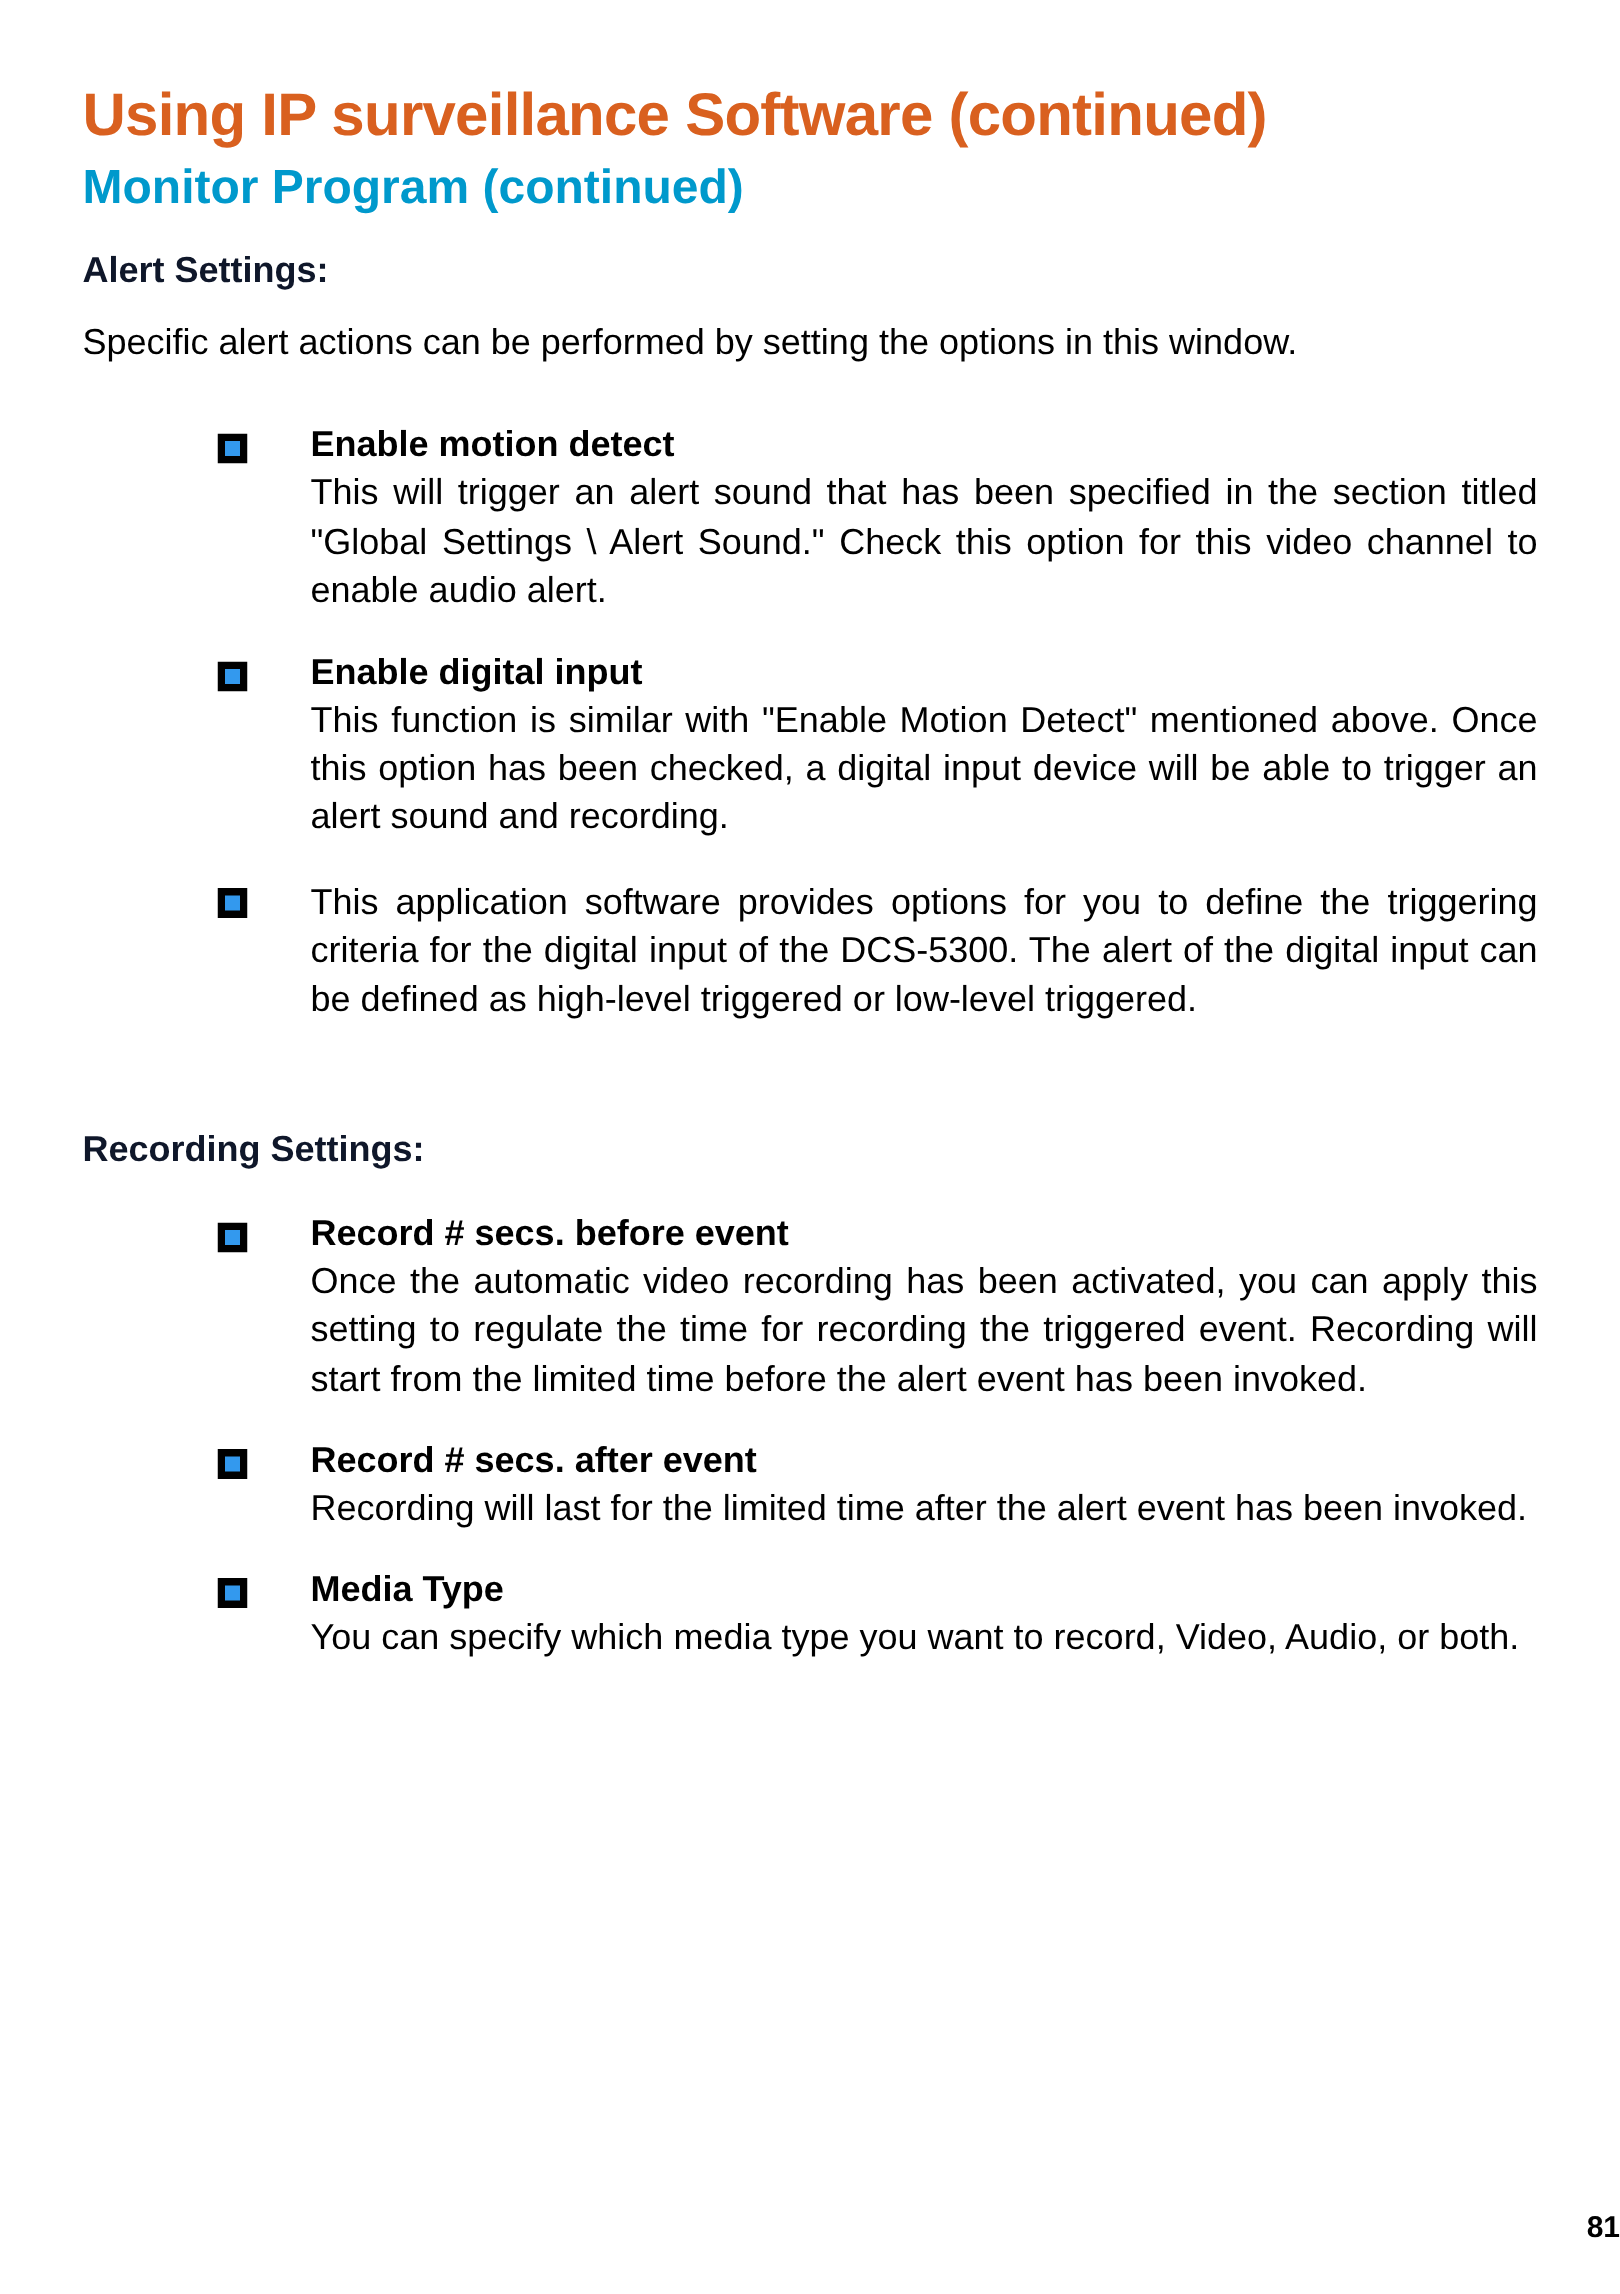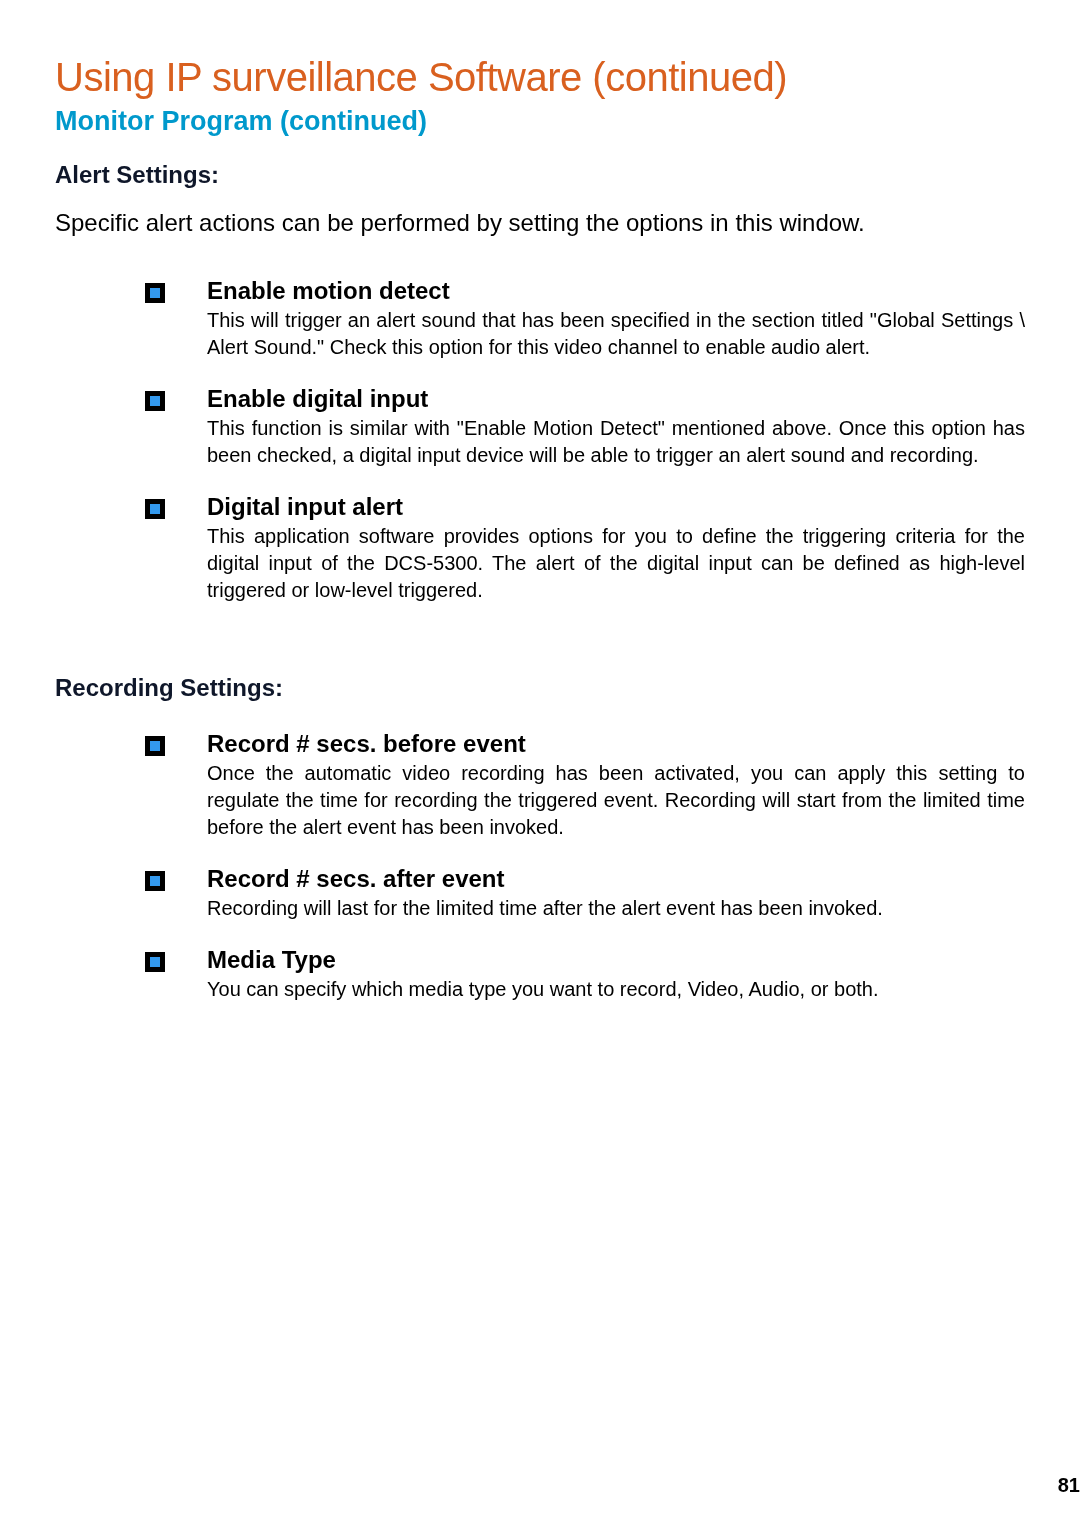--- a/index.html
+++ b/index.html
@@ -11,27 +11,27 @@
       width: 1080px;
       height: 1529px;
       background: #ffffff;
       font-family: Arial, Helvetica, sans-serif;
       padding: 55px 55px 0 55px;
       position: relative;
     }
     .page-title {
       color: #d9601f;
       font-size: 40px;
-      font-weight: normal;
+      font-weight: bold;
       margin-bottom: 6px;
       letter-spacing: -0.5px;
     }
     .page-subtitle {
       color: #0099cc;
-      font-size: 27px;
+      font-size: 32px;
       font-weight: bold;
       margin-bottom: 24px;
     }
     .section-heading {
       font-size: 24px;
       font-weight: bold;
       color: #0f172a;
       margin-bottom: 18px;
       margin-top: 8px;
     }
@@ -67,21 +67,21 @@
     .bullet-content {
       flex: 1;
     }
     .bullet-title {
       font-size: 24px;
       font-weight: bold;
       color: #000000;
       margin-bottom: 2px;
     }
     .bullet-body {
-      font-size: 20px;
+      font-size: 24px;
       color: #000;
       line-height: 1.35;
       text-align: justify;
     }
     .bold-inline {
       font-weight: normal;
     }
     .page-number {
       position: absolute;
       bottom: 32px;
@@ -129,21 +129,20 @@
 </div>
 
 <div class="bullet-item">
   <div class="bullet-marker">
     <svg viewBox="0 0 20 20">
         <rect x="0" y="0" width="20" height="20" fill="#000"></rect>
         <rect x="5" y="5" width="10" height="10" fill="#3399ee"></rect>
       </svg>
   </div>
   <div class="bullet-content">
-    <div class="bullet-title">Digital input alert</div>
     <div class="bullet-body"><span>This application software provides options for you to define the triggering criteria for the digital input of the </span><span class="bold-inline">DCS-5300</span><span>. The alert of the digital input can be defined as high-level triggered or low-level triggered.</span></div>
   </div>
 </div>
 
 <div class="section-heading rec">Recording Settings:</div>
 
 <div class="bullet-item">
   <div class="bullet-marker">
     <svg viewBox="0 0 20 20">
         <rect x="0" y="0" width="20" height="20" fill="#000"></rect>

